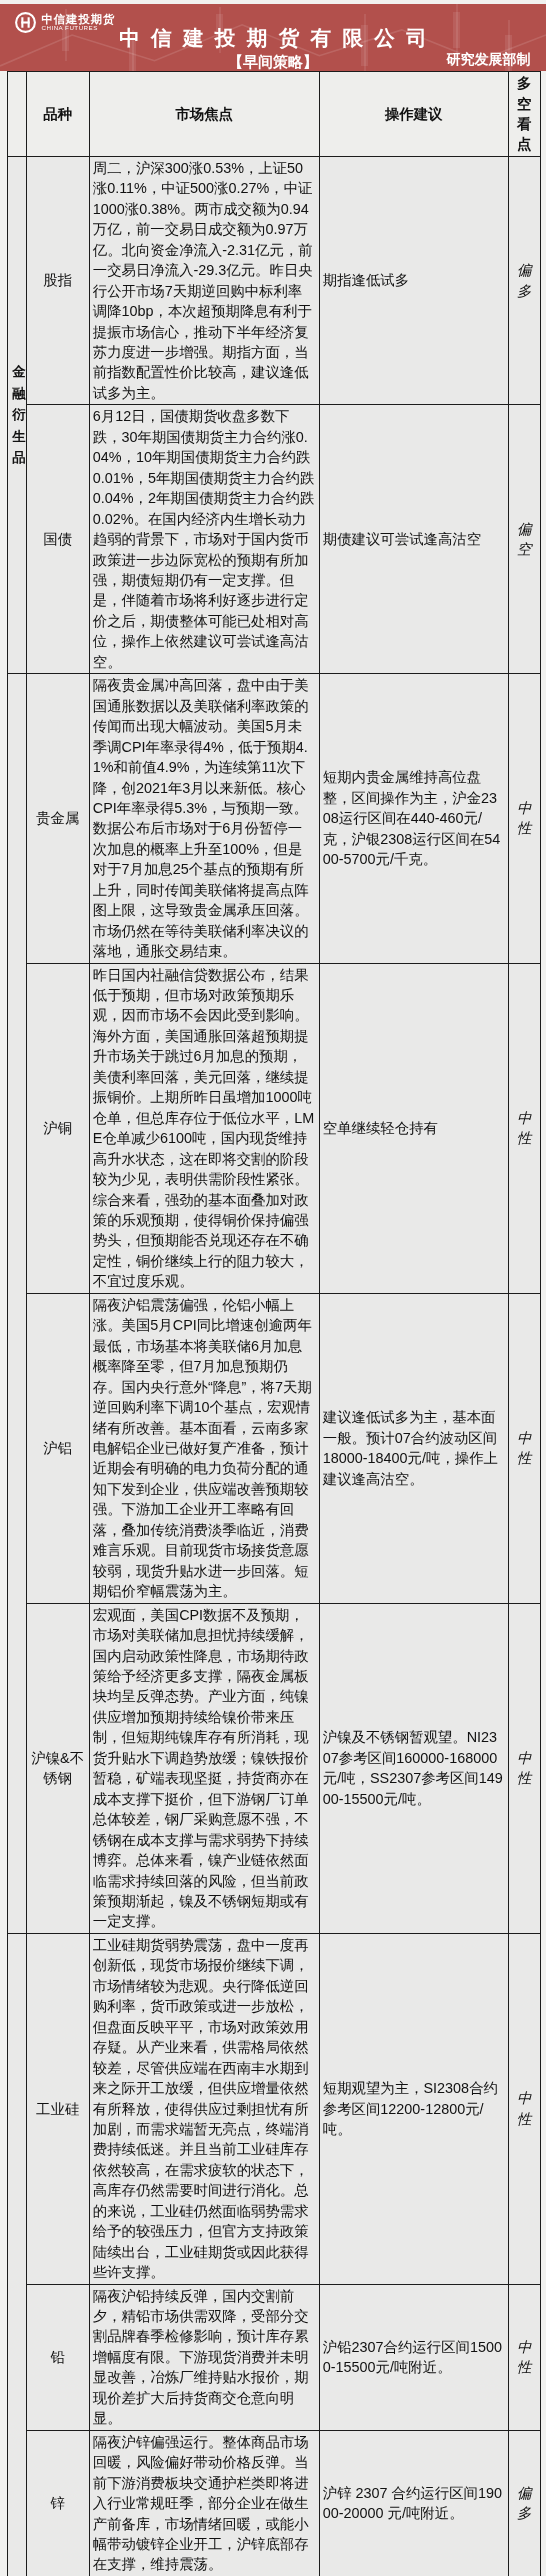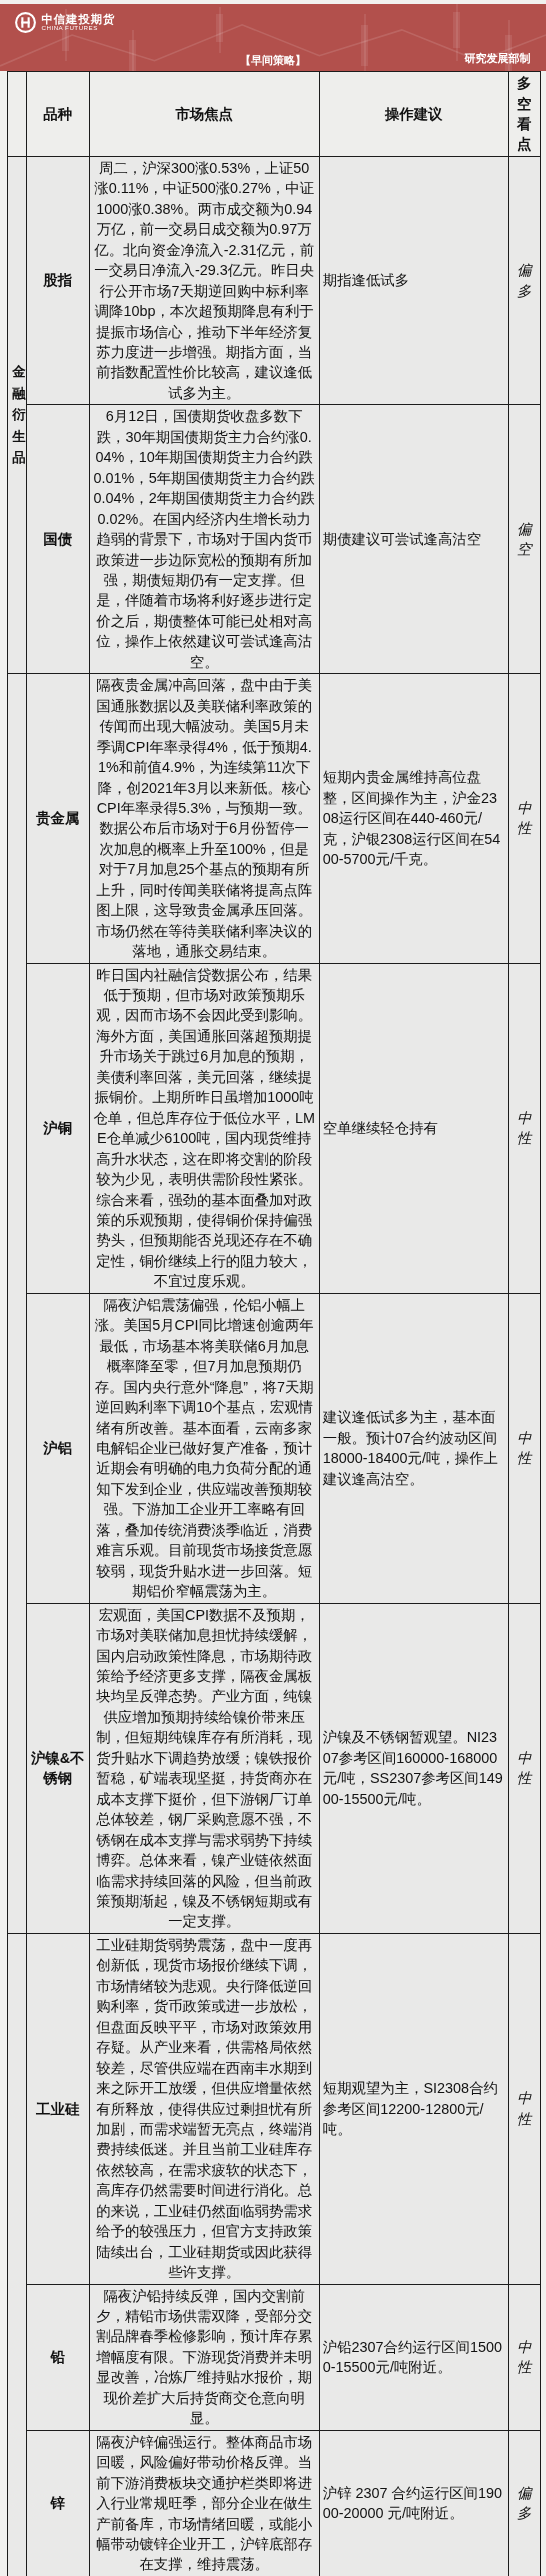--- a/index.html
+++ b/index.html
@@ -30,26 +30,26 @@
   .logo-en { font-size: 6.2px; letter-spacing: 0.5px; }
   .company-title {
     position: absolute; top: 19.6px; left: 0; right: 0;
     text-align: center;
     color: #fff; font-size: 20.6px; font-weight: bold;
     letter-spacing: 11.3px; text-indent: 11.3px;
     white-space: nowrap;
   }
   .dept-note {
     position: absolute; top: 47px; right: 15.5px;
-    color: #fff; font-size: 11px; font-weight: bold;
+    color: #fff; font-size: 14px; font-weight: bold;
   }
   .report-type {
     position: absolute; top: 49px; left: 0; right: 0;
     text-align: center;
-    color: #fff; font-size: 11px; font-weight: bold;
+    color: #fff; font-size: 15px; font-weight: bold;
   }
   .info-row {
     position: absolute; top: 72px; left: 0; right: 0; height: 17.5px;
     color: #fef9c3; font-size: 13px; font-weight: bold;
   }
   .pub-date  { position: absolute; left: 14.4px;  top: 1px; }
   .editor    { position: absolute; left: 170px; top: 1px; margin-top: 33px; }
   .redacted-box {
     position: absolute; left: 272px; top: 0px;
     width: 117px; height: 16.5px; background: #ffffff;
@@ -83,22 +83,22 @@
     background: #eeeeec;
   }
   td.group-cell { text-align: center; padding: 1px 0; }
   .group-label {
     width: 15.5px; margin: 3px auto;
     font-size: 13.4px; font-weight: bold;
     line-height: 1.6; word-break: break-all;
     text-align: center;
   }
   td.group-industrial { vertical-align: top; }
-  td.variety-cell { text-align: center; font-size: 14.4px; padding: 1px 2.1px; font-weight: bold; }
-  td.focus-cell   { text-align: center; padding: 3.1px 4.1px; }
+  td.variety-cell { text-align: center; font-size: 14.4px; padding: 1px 2.1px; }
+  td.focus-cell   { text-align: left; padding: 3.1px 4.1px; }
   td.advice-cell  { text-align: left; padding: 3.1px 4.1px; margin-left: 32px; }
   td.bias-cell    { text-align: center; padding: 1px 0; font-style: italic; }
 </style>
 </head>
 <body>
 
 <div class="banner">
   <div class="decor">
     <div class="candle" style="left:62px;top:15.5px;height:31px"></div>
     <div class="wick" style="left:65px;top:5.2px;height:52px"></div>
@@ -123,20 +123,21 @@
       <rect x="14" y="12" width="4" height="20" fill="#ffffff"></rect>
       <rect x="26" y="12" width="4" height="20" fill="#ffffff"></rect>
       <rect x="14" y="20" width="16" height="4" fill="#ffffff"></rect>
     </svg>
     <div class="logo-texts">
       <span class="logo-cn">中信建投期货</span>
       <span class="logo-en">CHINA FUTURES</span>
     </div>
   </div>
 
+  <div class="company-title">中信建投期货有限公司</div>
   <div class="dept-note">研究发展部制</div>
   <div class="report-type">【早间策略】</div>
 
   <div class="info-row">
     <span class="pub-date">发布日期：2023年6月14日</span>
     <span class="editor">编辑：胡理寓</span>
     <span class="redacted-box"></span>
     <span class="email">邮箱：huliyu@csc.com.cn</span>
   </div>
 </div>

